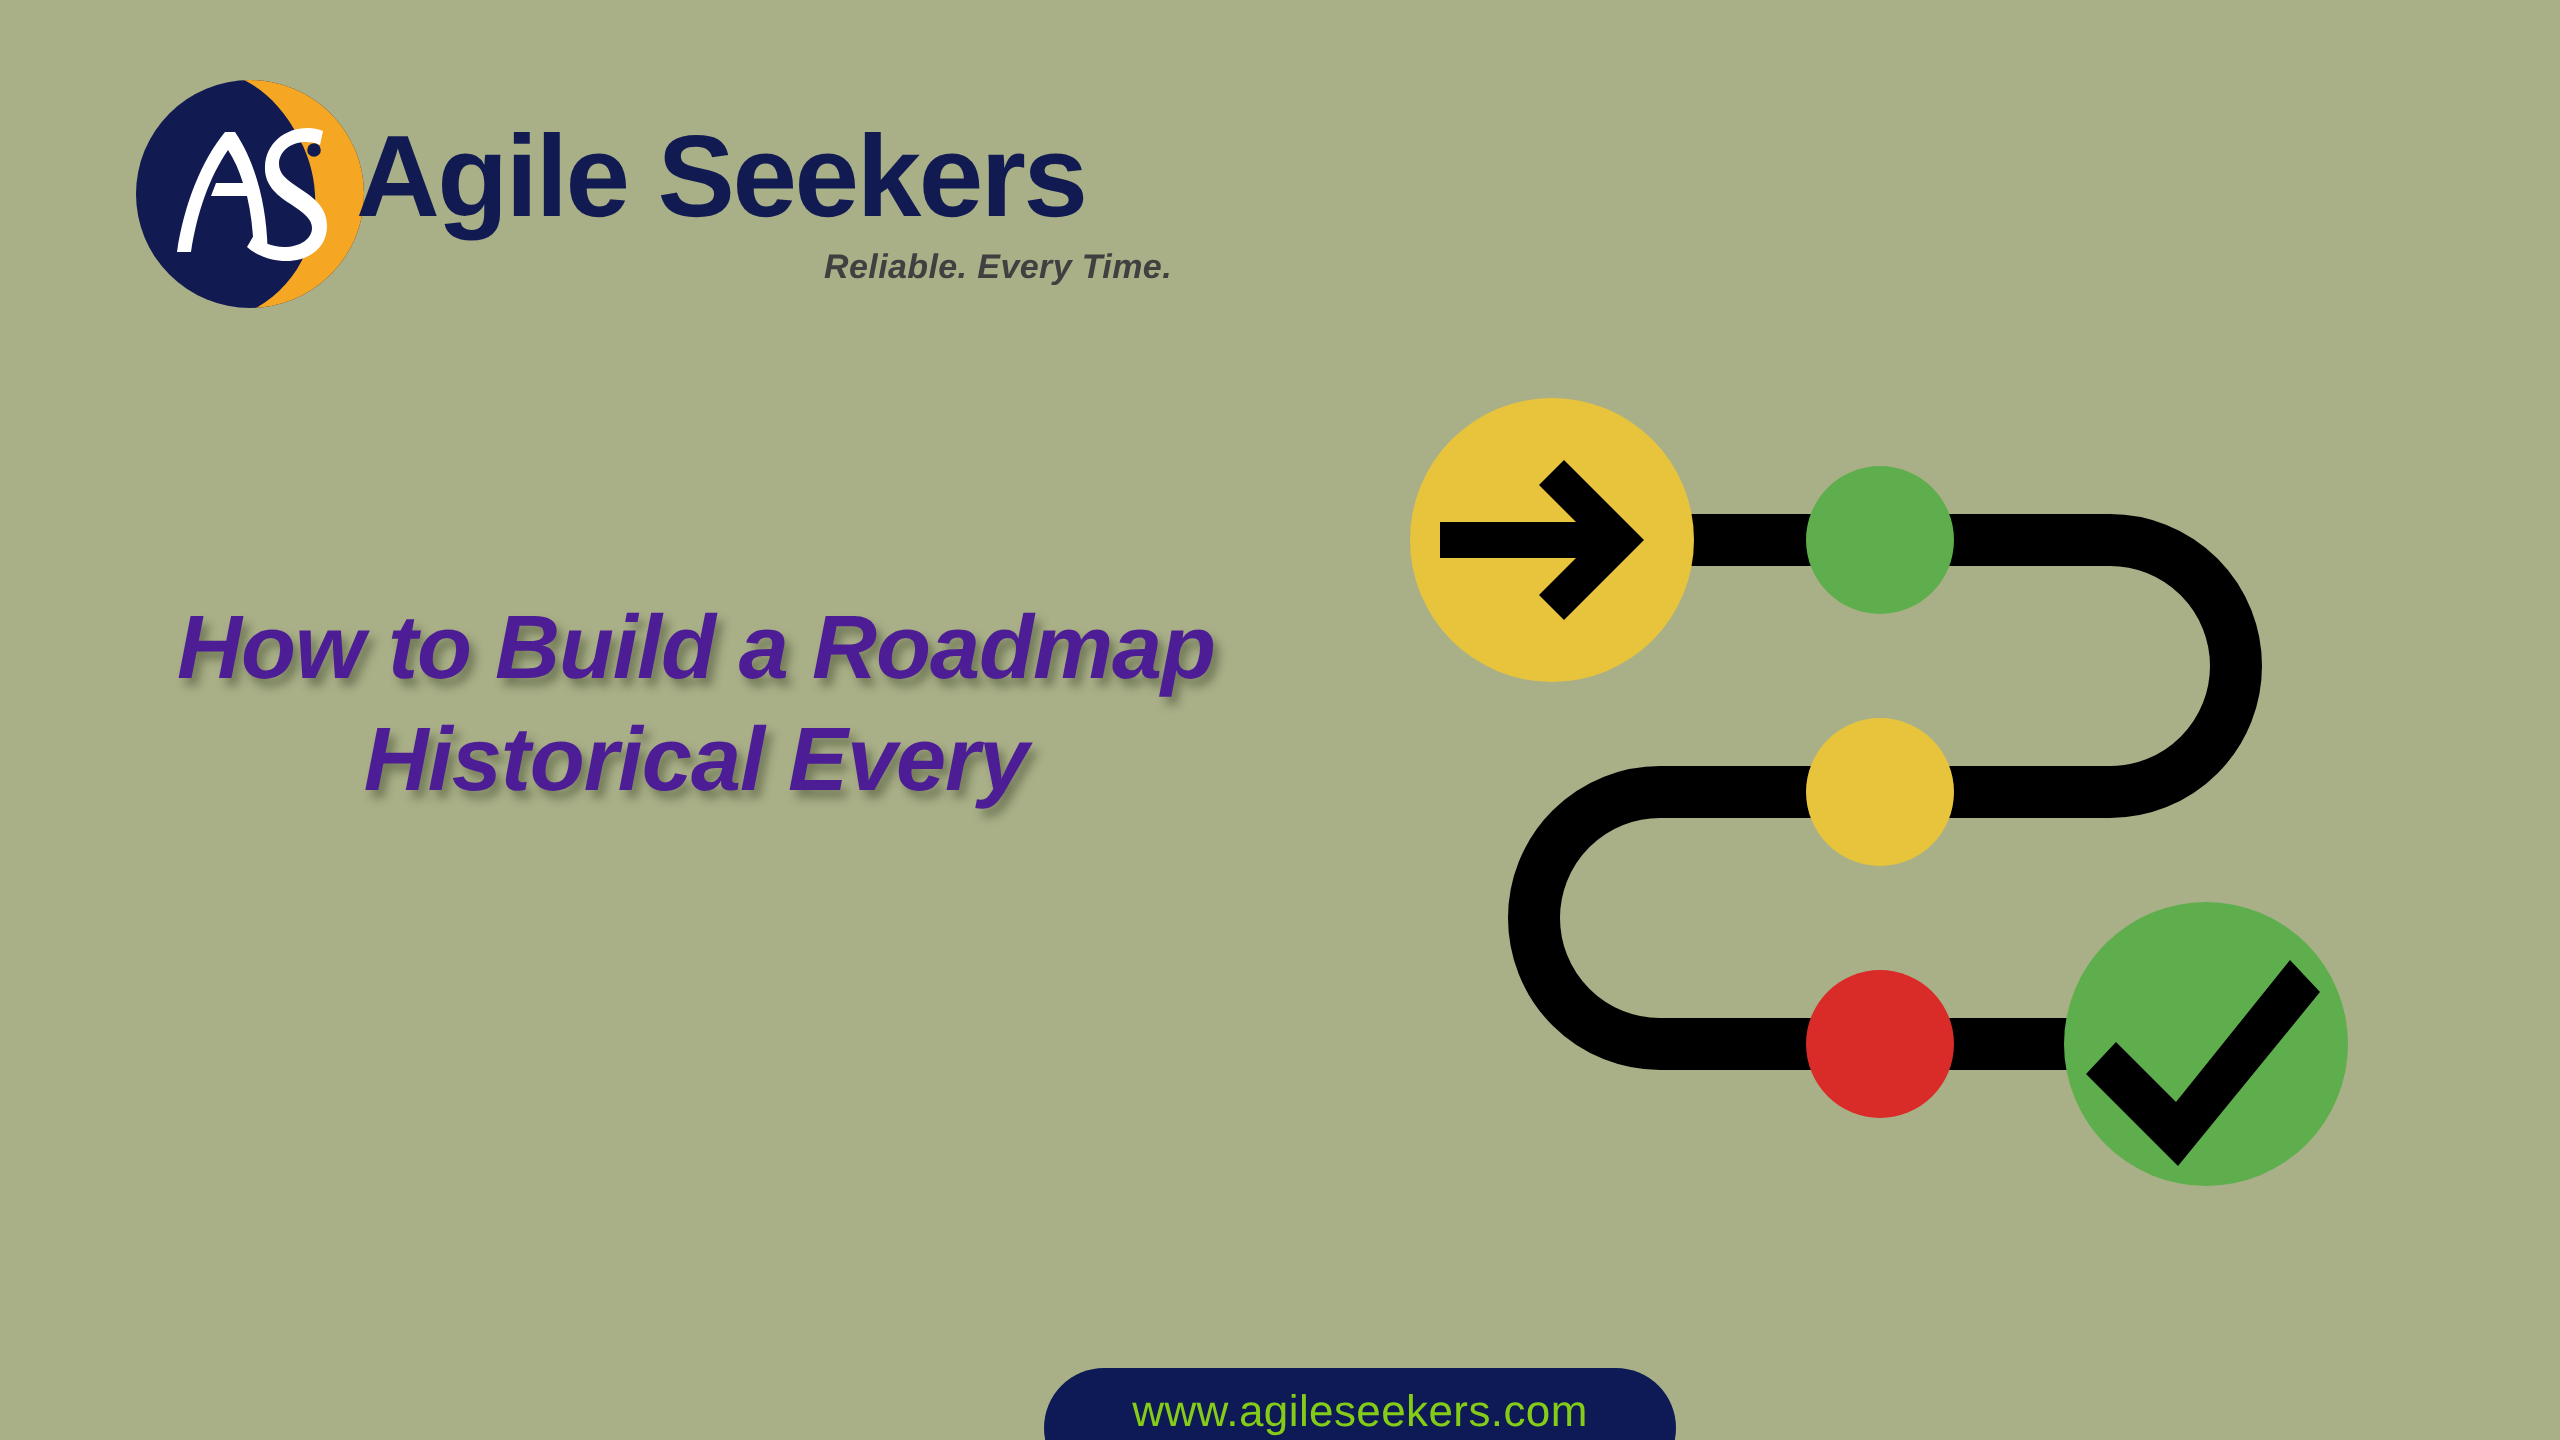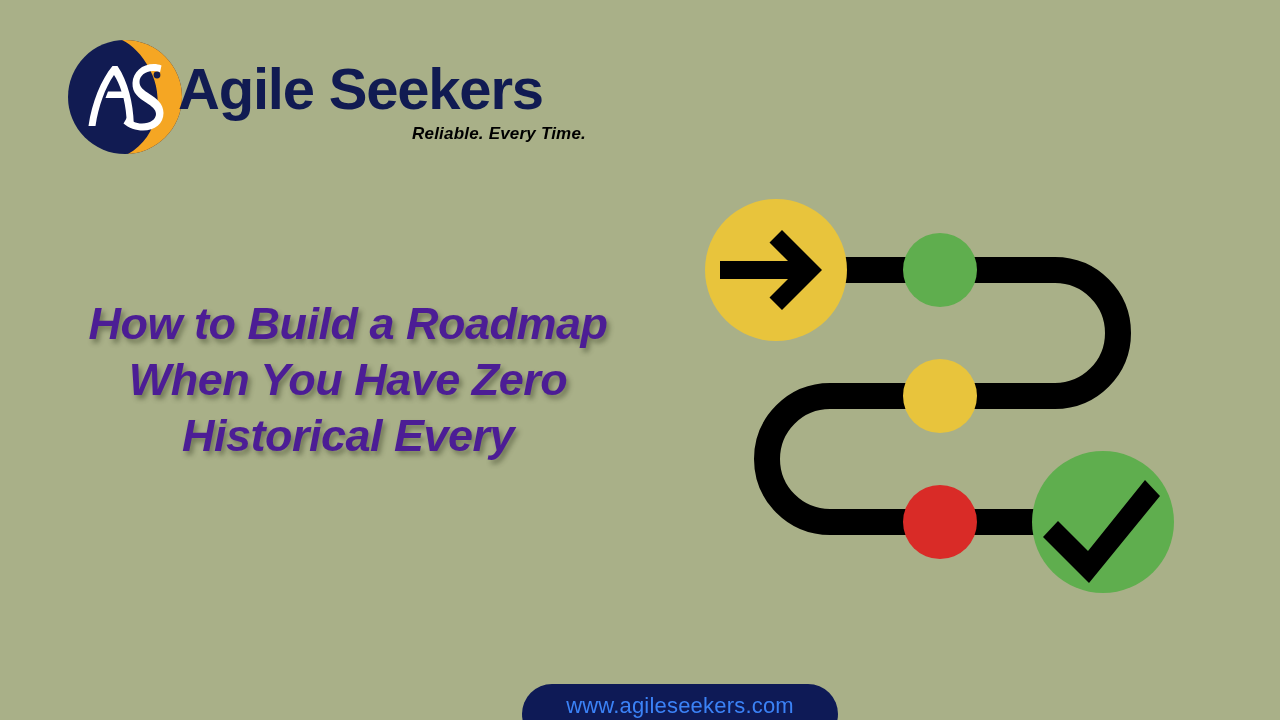--- a/index.html
+++ b/index.html
@@ -51,21 +51,21 @@
     position: absolute;
     left: 292px;
     top: 86px;
     width: 226px;
     text-align: right;
     font-size: 17px;
     line-height: 20px;
     font-style: italic;
     font-weight: 600;
     letter-spacing: 0.2px;
-    color: #000000;
+    color: #404040;
     white-space: nowrap;
   }
 
   
   #headline {
     position: absolute;
     left: 28px;
     top: 296px;
     width: 640px;
     text-align: center;
@@ -108,21 +108,21 @@
     box-sizing: border-box;
     display: flex;
     align-items: flex-start;
     justify-content: center;
     padding-top: 8px;
   }
   #footer-url {
     font-size: 22px;
     line-height: 28px;
     font-weight: 400;
-    color: #3b82f6;
+    color: #84cc16;
     letter-spacing: 0.2px;
     white-space: nowrap;
   }
 </style>
 </head>
 <body>
 
 <div id="stage">
 
   <div id="brand">
@@ -145,21 +145,20 @@
         <circle cx="89" cy="35" r="3.4" fill="#111b52"></circle>
       </svg>
     </div>
 
     <div id="brand-wordmark">Agile Seekers</div>
     <div id="brand-tagline">Reliable. Every Time.</div>
   </div>
 
   <div id="headline">
     <span class="hl-line">How to Build a Roadmap</span>
-    <span class="hl-line">When You Have Zero</span>
     <span class="hl-line">Historical Every</span>
   </div>
 
   <div id="roadmap">
     <svg viewBox="0 0 510 430" width="510" height="430" aria-hidden="true">
 
       <g>
         <path d="M 95 90
                  H 365
                  A 63 63 0 0 1 365 216

